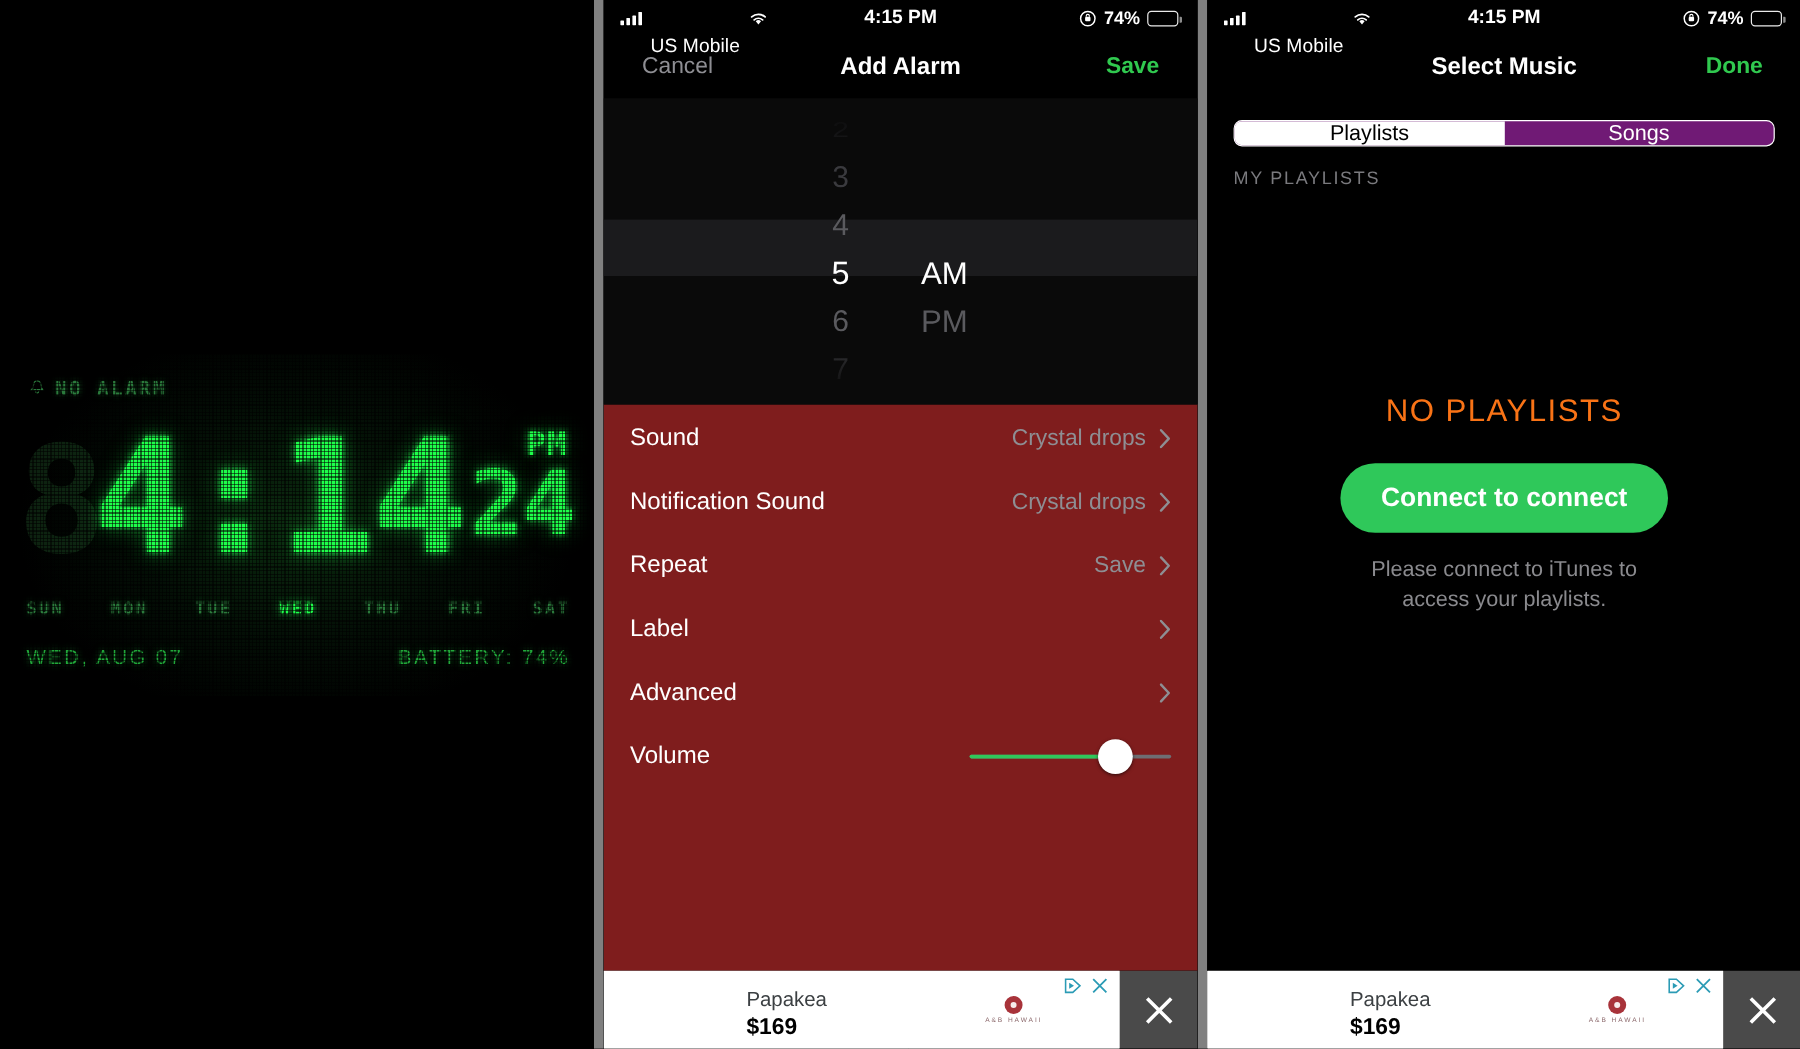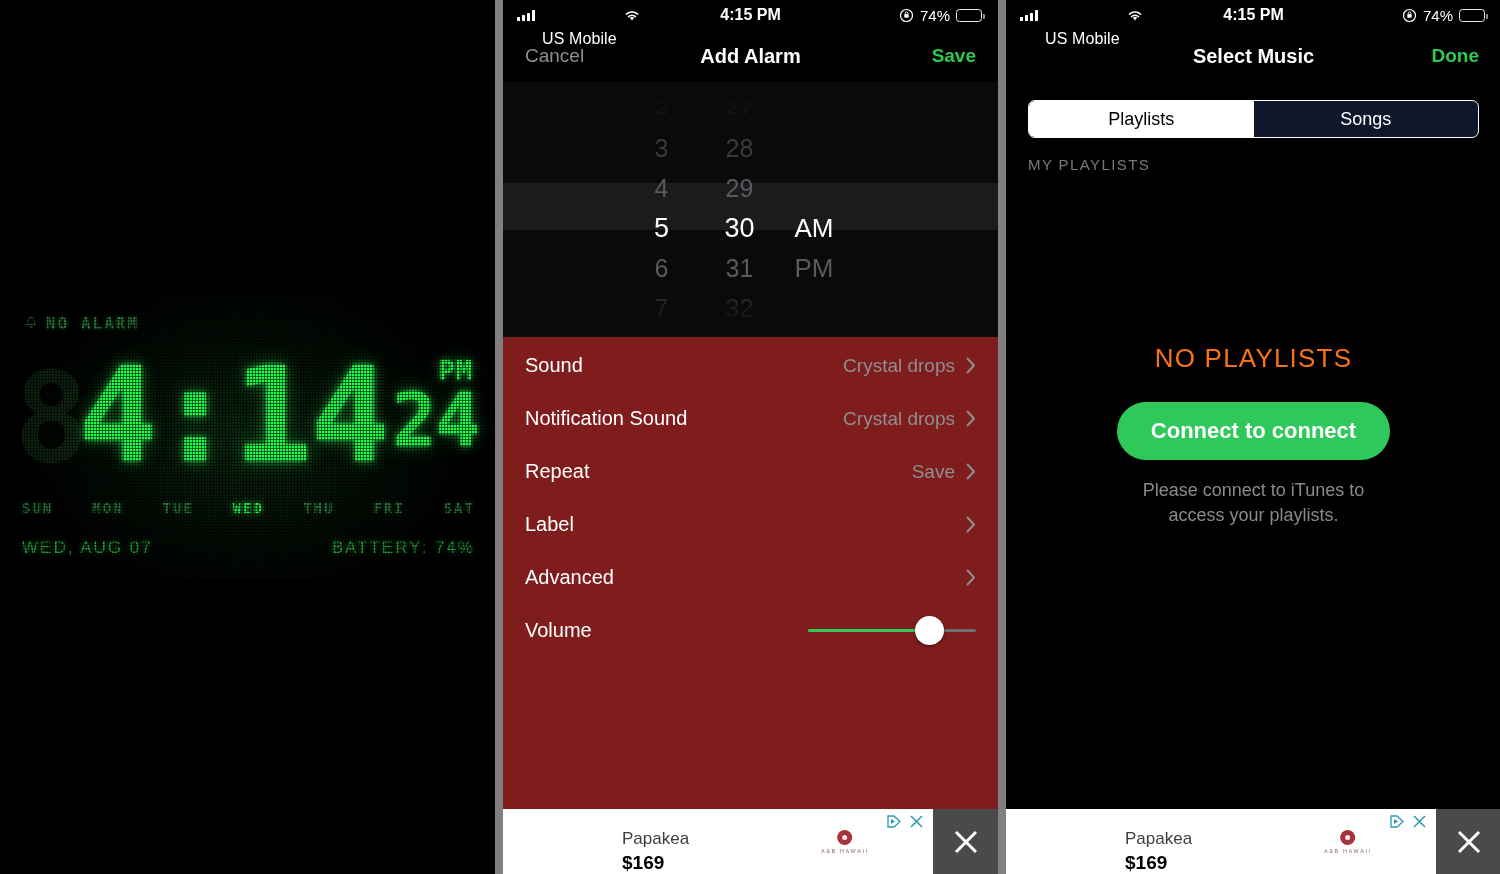--- a/index.html
+++ b/index.html
@@ -117,36 +117,36 @@
   .wifi-ico{ width:16px; height:13px; display:block; }
   .sb-center{
     position:absolute; left:0; right:0; text-align:center;
     font-size:16px; font-weight:600; pointer-events:none;
   }
   .sb-right{
     margin-left:auto; display:flex; align-items:center; gap:6px;
     position:relative; z-index:2;
   }
   .rot-ico{ width:15px; height:15px; display:block; }
-  .batt-pct{ font-size:15px; font-weight:400; }
+  .batt-pct{ font-size:15px; font-weight:700; }
   .batt{
     width:26px; height:13px; border:1.4px solid rgba(255,255,255,.92);
     border-radius:3.5px; padding:1.4px; position:relative;
   }
   .batt .fill{ height:100%; background:#fff; border-radius:1.6px; }
   .batt::after{
     content:""; position:absolute; right:-3.5px; top:4px;
     width:2px; height:5px; border-radius:0 1px 1px 0;
     background:rgba(255,255,255,.55);
   }
 
   
   .navbar{
     height:52px; flex:0 0 52px; display:flex; align-items:center;
-    padding:0 22px; position:relative;
+    padding:0 32px; position:relative;
   }
   .nav-left{ font-size:19px; color:#8e8e93; }
   .nav-title{
     position:absolute; left:0; right:0; text-align:center;
     font-size:20px; font-weight:700; color:#fff; pointer-events:none;
   }
   .nav-right{ margin-left:auto; font-size:19px; font-weight:600; position:relative; z-index:2; }
 
   
   .picker{
@@ -163,21 +163,21 @@
   }
   .col{ width:78px; text-align:center; }
   .col.ampm-col{ width:100px; text-align:left; padding-left:16px; }
   .col .it{
     height:40px; line-height:40px; font-size:25px;
     color:#5a5a5e; font-weight:400;
   }
   .col .it.sel{ color:#fff; font-size:27px; }
   .col .it.f1{ color:#3a3a3e; }
   .col .it.f2{ color:#242428; transform:scaleY(.72); opacity:.85; }
-  .col.ampm-col .it{ font-size:26px; }
+  .col.ampm-col .it{ font-size:26px;margin-left:12px; }
   .picker-fade-t, .picker-fade-b{
     position:absolute; left:0; right:0; height:56px; pointer-events:none;
   }
   .picker-fade-t{ top:0; background:linear-gradient(to bottom, #0a0a0a 18%, rgba(10,10,10,0)); }
   .picker-fade-b{ bottom:0; background:linear-gradient(to top, #0a0a0a 18%, rgba(10,10,10,0)); }
 
   
   .list{ flex:1 1 auto; background:#7f1d1d; padding-top:2px; }
   .row{
     height:53px; display:flex; align-items:center;
@@ -195,22 +195,22 @@
   .track{ position:absolute; left:0; right:0; height:2.5px; background:#6e6e73; border-radius:2px; }
   .track-fill{ position:absolute; left:0; height:2.5px; background:#30c85a; border-radius:2px; }
   .knob{
     position:absolute; width:29px; height:29px; border-radius:50%;
     background:#fff; box-shadow:0 1px 3px rgba(0,0,0,.6);
   }
 
   
   .seg-wrap{ padding:18px 22px 0; }
   .segment{
-    display:flex; height:38px; border:1.6px solid #fff; border-radius:7px;
-    overflow:hidden; background:#0f172a;
+    display:flex; height:22px; border:1.6px solid #fff; border-radius:7px;
+    overflow:hidden; background:#701a75;
   }
   .segment .s{
     flex:1; display:flex; align-items:center; justify-content:center;
     font-size:18px; color:#fff;
   }
   .segment .s.active{ background:#fff; color:#000; }
   .sec-header{
     padding:18px 22px 0; font-size:15px; letter-spacing:1.4px;
     color:#7a7a7e;
   }
@@ -236,21 +236,21 @@
 
   
   .adbar{
     height:65px; flex:0 0 65px; display:flex; align-items:stretch;
     background:#000;
   }
   .ad-body{
     flex:1 1 auto; position:relative; background:#fff; display:flex;
     align-items:stretch; overflow:hidden;
   }
-  .ad-card{ display:flex; align-items:flex-end; background:#fff; width:59%; }
+  .ad-card{ display:flex; align-items:center; background:#fff; width:59%; }
   .ad-thumb{
     width:105px; flex:0 0 105px; position:relative; overflow:hidden;
     background:linear-gradient(to bottom,#69b8e8 0%,#8fcdf0 26%,#2f6f3a 40%,#3f8c46 62%,#2a5f33 100%);
   }
   .ad-thumb .sky{ position:absolute; left:0; right:0; top:0; height:26%; background:linear-gradient(to bottom,#7cc2ea,#bfe2f5); }
   .ad-thumb .sea{ position:absolute; left:0; right:0; top:24%; height:9%; background:#2e7fb5; }
   .ad-thumb .bld{ position:absolute; right:4px; top:14%; width:38%; height:48%; background:#6b4a36; opacity:.9;
     clip-path:polygon(0 18%,100% 0,100% 100%,0 100%); }
   .ad-thumb .grass{ position:absolute; left:0; right:0; bottom:0; height:56%; background:linear-gradient(to bottom,#3f8c46,#23582c); }
   .ad-thumb .pond{ position:absolute; left:14%; bottom:6%; width:62%; height:16%; background:#3a7fa8; border-radius:50%; opacity:.85; }
@@ -361,29 +361,20 @@
       <div class="picker-band"></div>
       <div class="cols">
         <div class="col">
           <div class="it f2">2</div>
           <div class="it f1">3</div>
           <div class="it">4</div>
           <div class="it sel">5</div>
           <div class="it">6</div>
           <div class="it f1">7</div>
           <div class="it f2">8</div>
-        </div>
-        <div class="col">
-          <div class="it f2">27</div>
-          <div class="it f1">28</div>
-          <div class="it">29</div>
-          <div class="it sel">30</div>
-          <div class="it">31</div>
-          <div class="it f1">32</div>
-          <div class="it f2">33</div>
         </div>
         <div class="col ampm-col">
           <div class="it" style="visibility:hidden">.</div>
           <div class="it" style="visibility:hidden">.</div>
           <div class="it" style="visibility:hidden">.</div>
           <div class="it sel">AM</div>
           <div class="it">PM</div>
         </div>
       </div>
       <div class="picker-fade-t"></div>

